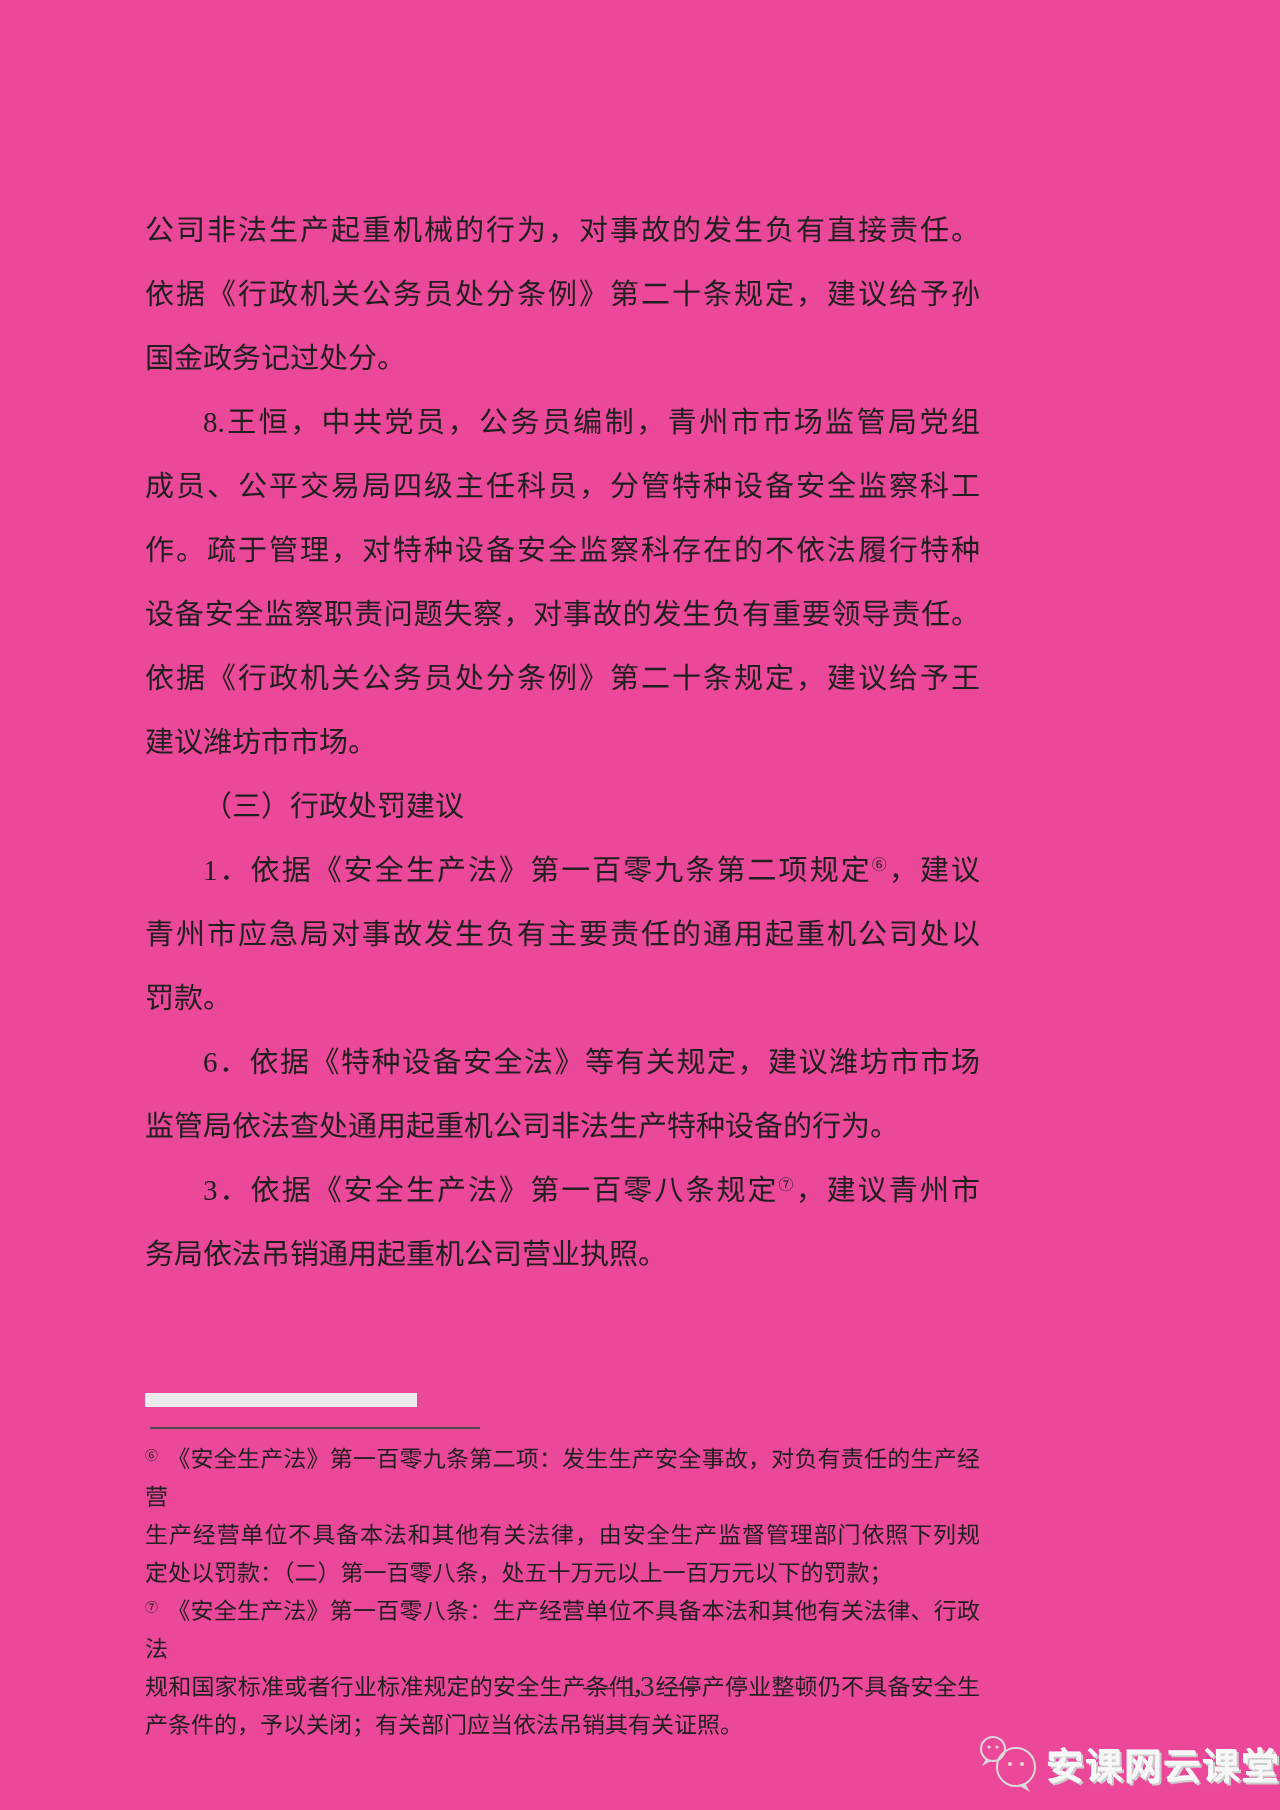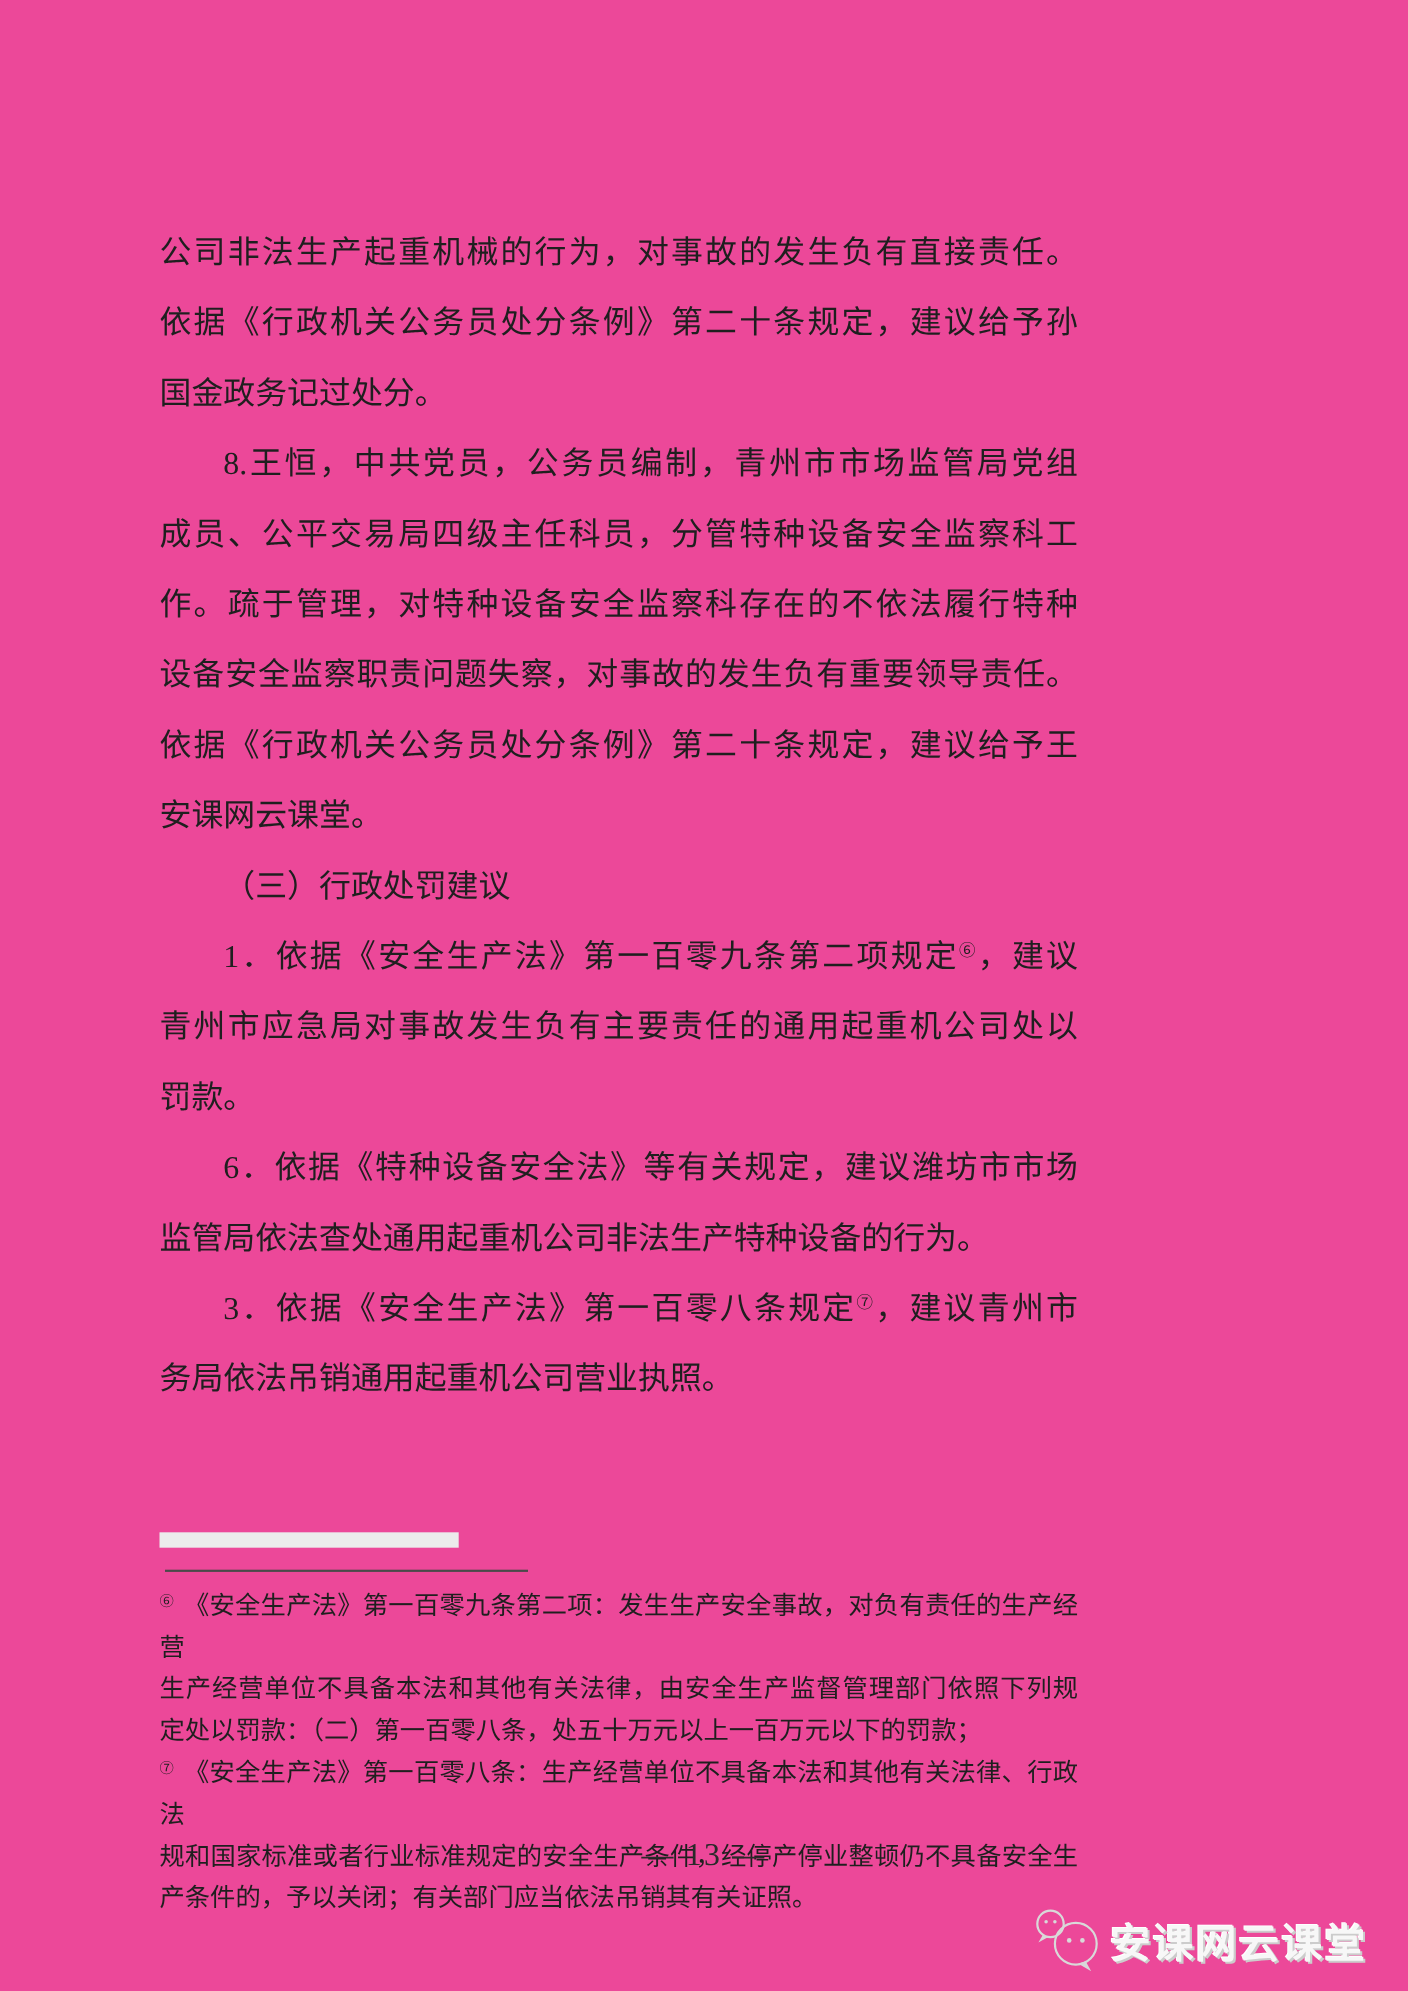--- a/index.html
+++ b/index.html
@@ -20,21 +20,21 @@
   .footnotes{
     position:absolute;left:145px;top:1441px;width:835px;
     font-size:23px;line-height:38px;
   }
   .fline.just{text-align:justify;text-align-last:justify;}
   sup.fnmark{font-size:13px;vertical-align:7px;line-height:0;margin-right:9px;}
   .page-number{
     position:absolute;left:0;top:1670px;width:100%;text-align:center;
     font-size:29px;letter-spacing:2px;color:#2a2a2a;
   }
-  .watermark{position:absolute;left:937px;top:1734px;display:flex;align-items:center;gap:6px;}
+  .watermark{position:absolute;left:975px;top:1734px;display:flex;align-items:center;gap:6px;}
   .wm-text{
     font-family:"Liberation Sans","DejaVu Sans",sans-serif;
     font-size:37px;font-weight:bold;letter-spacing:2px;
     color:#f7f7f7;text-shadow:2px 2px 0 #cccccc,-1px -1px 0 #ffffff;
     white-space:nowrap;
   }
 </style>
 </head>
 <body>
 
@@ -42,21 +42,21 @@
 
   <main class="body-text">
       <div class="line just">公司非法生产起重机械的行为，对事故的发生负有直接责任。</div>
       <div class="line just">依据《行政机关公务员处分条例》第二十条规定，建议给予孙</div>
       <div class="line">国金政务记过处分。</div>
       <div class="line just ind">8.王恒，中共党员，公务员编制，青州市市场监管局党组</div>
       <div class="line just">成员、公平交易局四级主任科员，分管特种设备安全监察科工</div>
       <div class="line just">作。疏于管理，对特种设备安全监察科存在的不依法履行特种</div>
       <div class="line just">设备安全监察职责问题失察，对事故的发生负有重要领导责任。</div>
       <div class="line just">依据《行政机关公务员处分条例》第二十条规定，建议给予王</div>
-      <div class="line">安课网云课堂。</div>
+      <div class="line">建议潍坊市市场。</div>
       <div class="line ind">（三）行政处罚建议</div>
       <div class="line just ind">1．依据《安全生产法》第一百零九条第二项规定<sup class="fnref">⑥</sup>，建议</div>
       <div class="line just">青州市应急局对事故发生负有主要责任的通用起重机公司处以</div>
       <div class="line">罚款。</div>
       <div class="line just ind">6．依据《特种设备安全法》等有关规定，建议潍坊市市场</div>
       <div class="line">监管局依法查处通用起重机公司非法生产特种设备的行为。</div>
       <div class="line just ind">3．依据《安全生产法》第一百零八条规定<sup class="fnref">⑦</sup>，建议青州市</div>
       <div class="line">务局依法吊销通用起重机公司营业执照。</div>
     </main>
 

